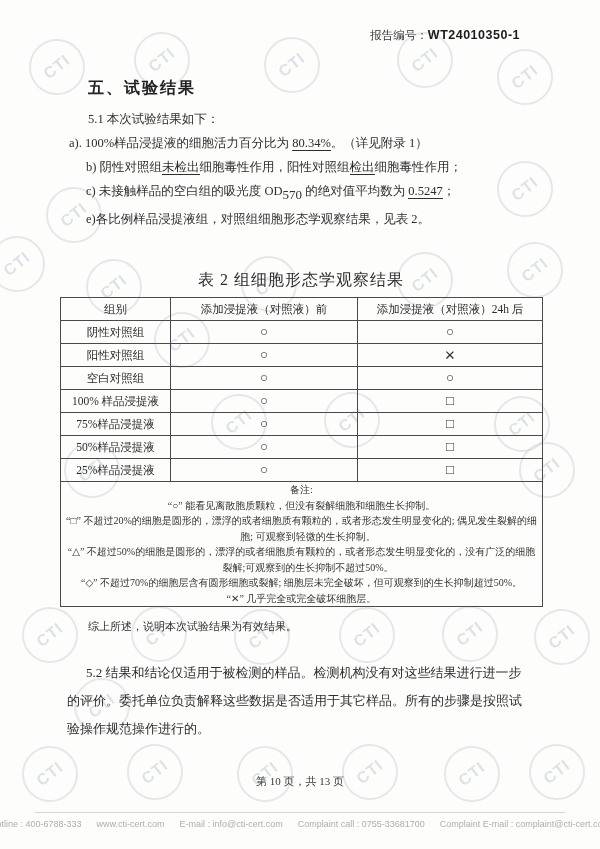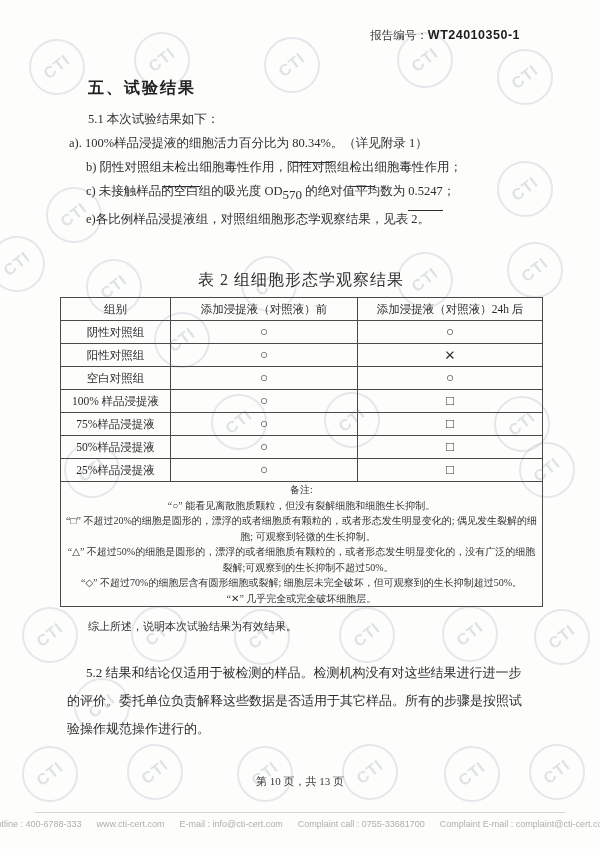--- a/index.html
+++ b/index.html
@@ -31,21 +31,21 @@
     font-size:12.5px;color:#1c1c1c;letter-spacing:.5px;
   }
   
   .content{position:absolute;left:67px;top:78px;width:467px;}
   h2.sec{
     margin:0 0 8px 21px;font-size:16px;font-weight:bold;color:#222;
     letter-spacing:2px;
   }
   p.b{margin:0;font-size:12.5px;line-height:24px;}
   p.ind{text-indent:19px;}
-  .u{border-bottom:1px solid #2e2e2e;padding-bottom:12px;}
+  .u{border-bottom:1px solid #2e2e2e;padding-bottom:0px;}
   sub{font-size:13px;}
   
   .tbl-wrap{position:absolute;left:60px;top:270px;width:482px;}
   .tbl-title{font-size:16px;text-align:center;margin:0 0 6px 0;letter-spacing:1px;}
   table.morph{
     border-collapse:collapse;width:482px;table-layout:fixed;
     font-size:11.5px;color:#2b2b2b;
   }
   table.morph th,table.morph td{
     border:1px solid #4a4a4a;padding:0 4px;height:22px;

